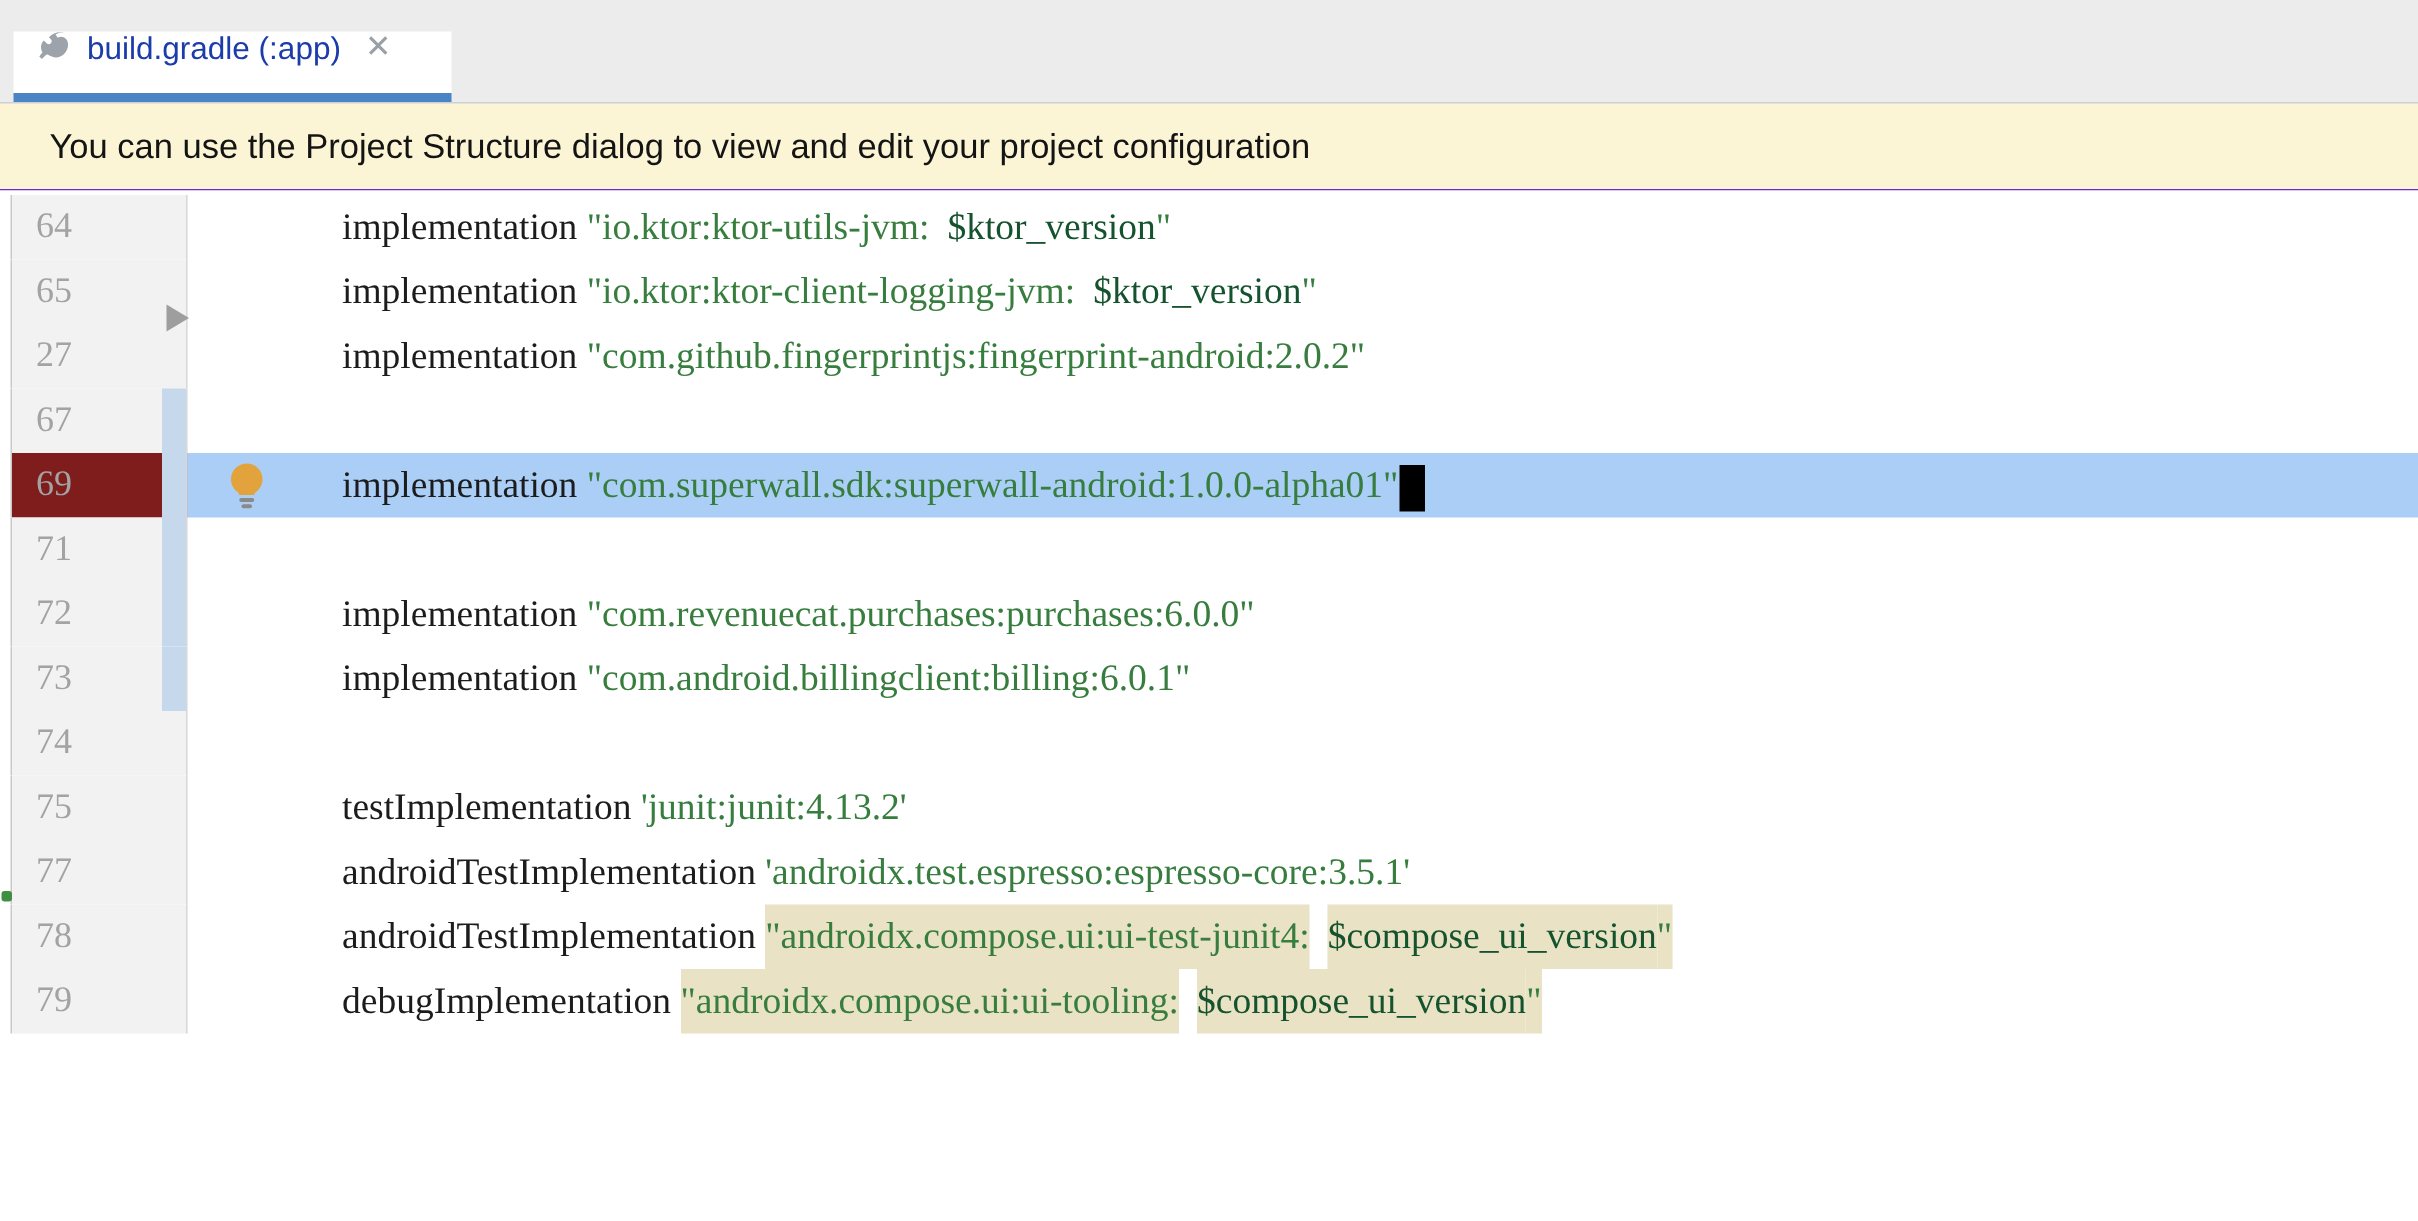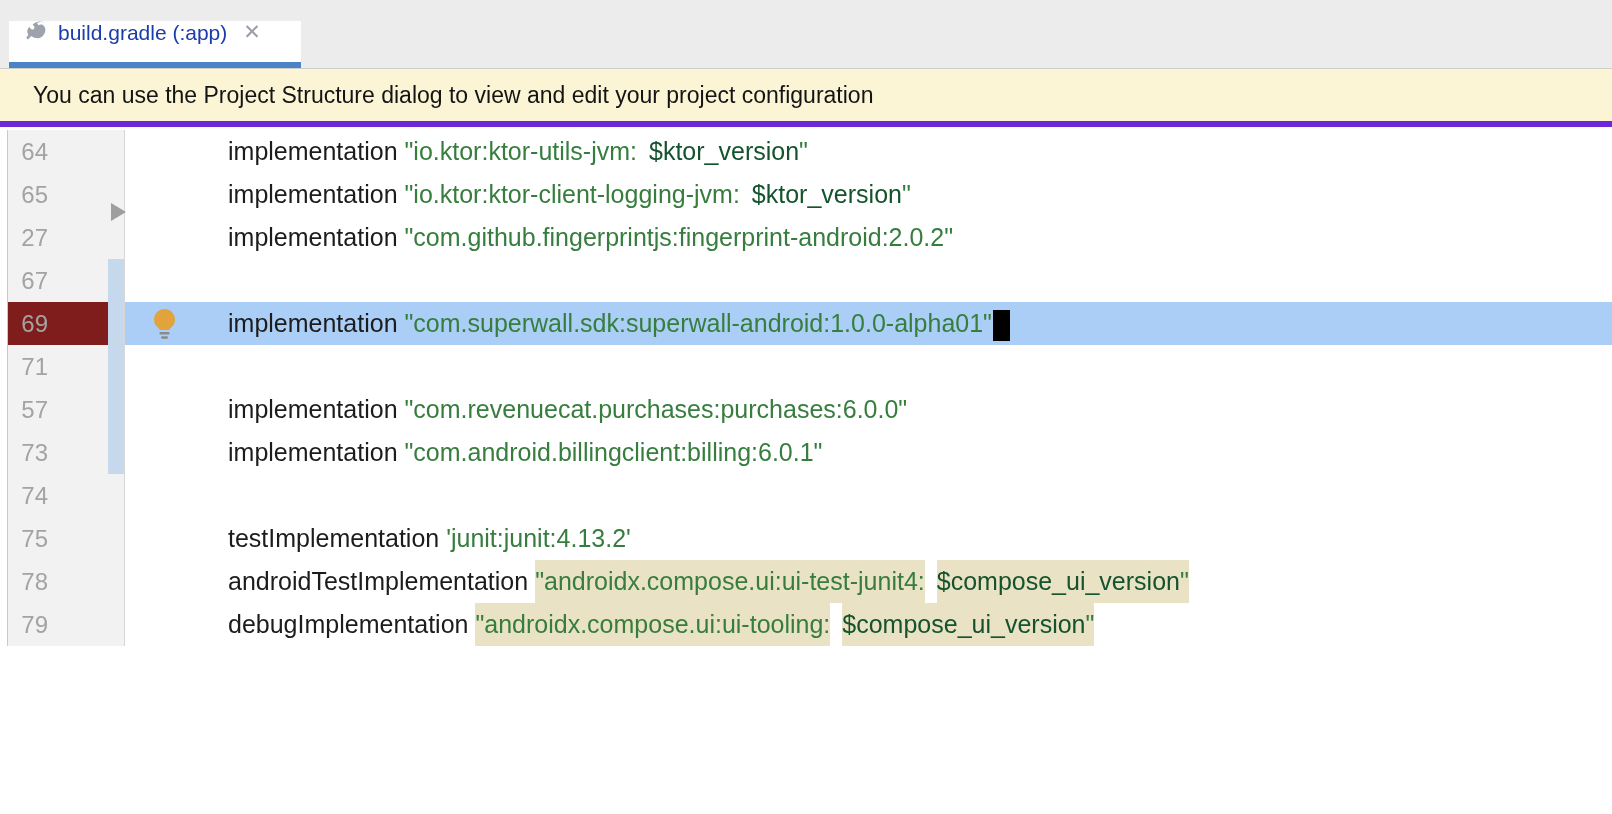--- a/index.html
+++ b/index.html
@@ -11,27 +11,27 @@
             border-bottom:1px solid #cfcfcf; }
   .tab { position:absolute; left:9px; top:21px; height:41px; width:292px;
          background:#ffffff; display:flex; align-items:flex-start; padding:0 12px; }
   .tab-icon { flex:none; display:flex; align-items:center; }
   .tab-label { color:#1b3caa; font-size:21px; margin-left:10px; white-space:nowrap; }
   .tab-close { color:#9aa0a8; font-size:21px; margin-left:16px; line-height:1; cursor:default; }
   .tab-underline { position:absolute; left:9px; top:62px; width:292px; height:6px;
                    background:#4a84c7; }
 
   
-  .banner { height:58px; background:#fbf5d6; border-bottom:6px solid #6d28d9;
+  .banner { height:58px; background:#fbf5d6; border-bottom:1px solid #6d28d9;
             display:flex; align-items:center; padding-left:33px;
             font-size:23px; color:#141414; }
 
   
   .editor { position:relative; height:687px; background:#fff; padding-top:3px;
-            overflow:hidden; font-family:Liberation Sans, sans-serif; }
+            overflow:hidden; font-family:Liberation Serif, serif; }
   .row  { display:flex; height:43px; line-height:43px; }
   .strip { flex:none; width:8px; background:#ffffff; border-right:1px solid #c9c9c9;
            position:relative; }
   .gutter { flex:none; width:117px; background:#f2f2f2; border-right:1px solid #d8d8d8;
             position:relative; color:#a3a3a3; font-size:24px; }
   .num { display:block; width:40px; text-align:right; }
   .code { flex:1; position:relative; white-space:pre; font-size:25px; color:#1c1c1c;
           padding-left:103px; }
   .tok-code { color:#1c1c1c; }
   .tok-str  { color:#367d3e; }
@@ -120,21 +120,21 @@
         <div class="strip"></div>
         <div class="gutter">
           <div class="num">71</div>
           <div class="chgbar"></div>
         </div>
         <div class="code"></div>
       </div>
       <div class="row">
         <div class="strip"></div>
         <div class="gutter">
-          <div class="num">57</div>
+          <div class="num">72</div>
           <div class="chgbar"></div>
         </div>
         <div class="code"><span class="tok-code">implementation </span><span class="tok-str">"com.revenuecat.purchases:purchases:6.0.0"</span></div>
       </div>
       <div class="row">
         <div class="strip"></div>
         <div class="gutter">
           <div class="num">73</div>
           <div class="chgbar"></div>
         </div>
@@ -148,20 +148,29 @@
         <div class="code"></div>
       </div>
       <div class="row">
         <div class="strip"></div>
         <div class="gutter">
           <div class="num">75</div>
         </div>
         <div class="code"><span class="tok-code">testImplementation </span><span class="tok-str">'junit:junit:4.13.2'</span></div>
       </div>
       <div class="row">
+        <div class="strip">
+          <div class="vcs-dot"></div>
+        </div>
+        <div class="gutter">
+          <div class="num">77</div>
+        </div>
+        <div class="code"><span class="tok-code">androidTestImplementation </span><span class="tok-str">'androidx.test.espresso:espresso-core:3.5.1'</span></div>
+      </div>
+      <div class="row">
         <div class="strip"></div>
         <div class="gutter">
           <div class="num">78</div>
         </div>
         <div class="code"><span class="tok-code">androidTestImplementation </span><span class="tok-str hl">"androidx.compose.ui:ui-test-junit4:</span><span class="tok-var hl">$compose_ui_version</span><span class="tok-str hl">"</span></div>
       </div>
       <div class="row">
         <div class="strip"></div>
         <div class="gutter">
           <div class="num">79</div>

